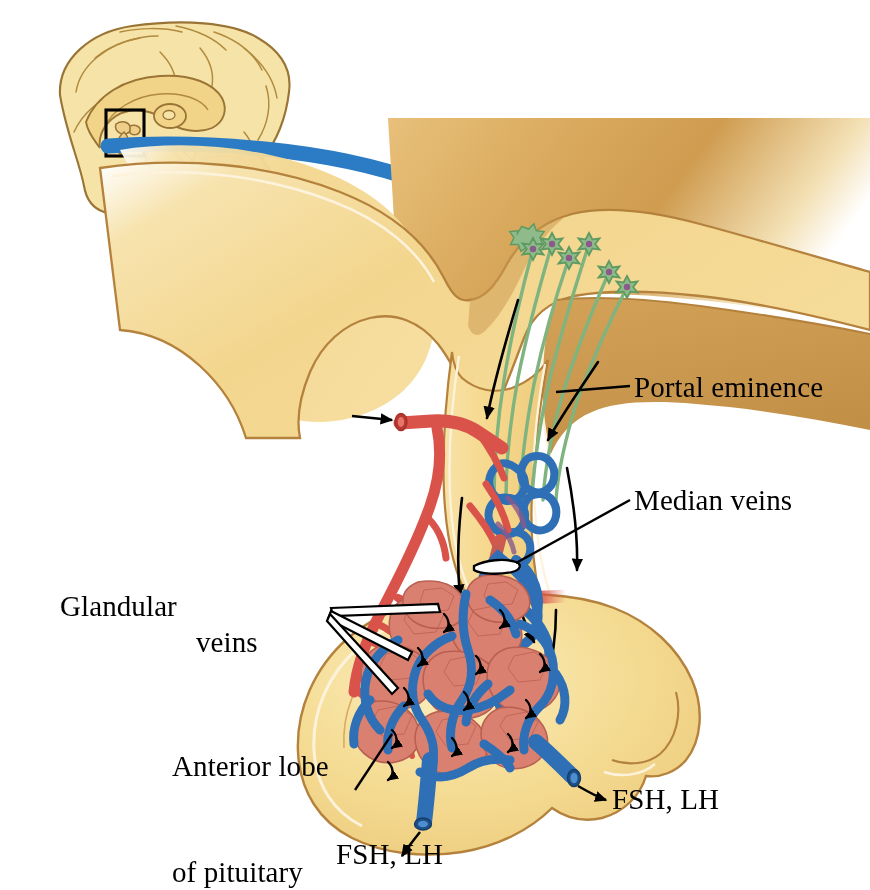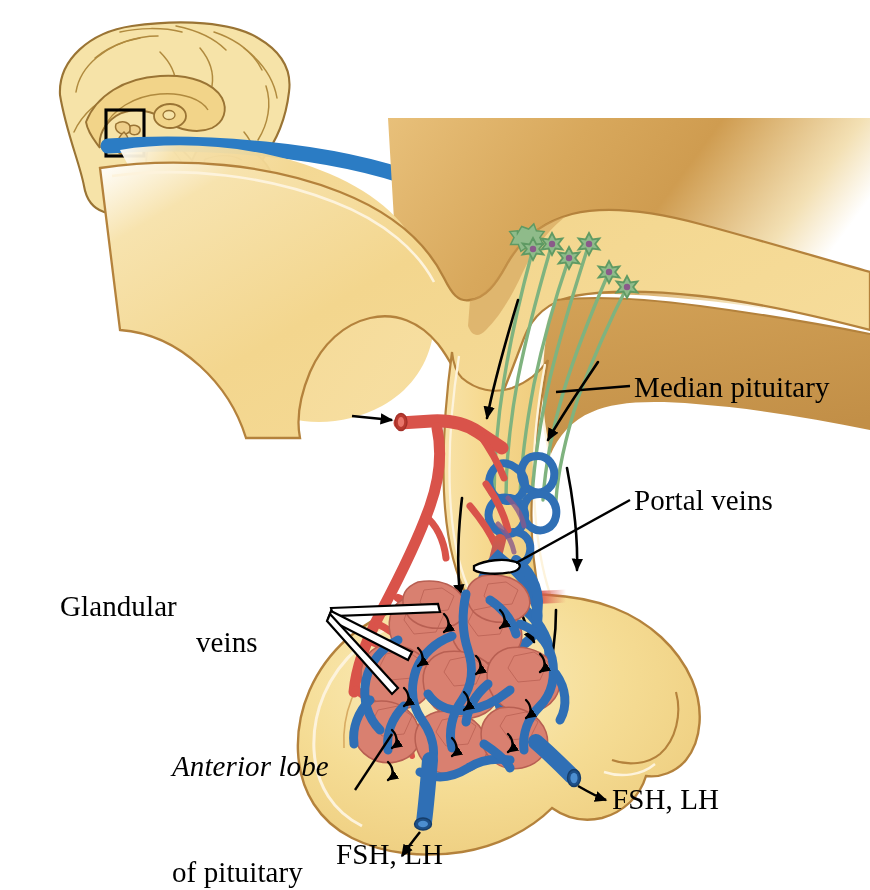--- a/index.html
+++ b/index.html
@@ -430,27 +430,27 @@
       <path d="M330,614 L398,688 L392,694 L327,621 Z" fill="#ffffff" stroke="#000" stroke-width="2.2"></path>
     </g>
 
     <line x1="355" y1="790" x2="392" y2="734" stroke="#000" stroke-width="2.4"></line>
 
     <path d="M578,786 C592,794 600,798 606,800" fill="none" stroke="#000" stroke-width="2.5" marker-end="url(#mArrow)"></path>
     <path d="M420,832 C412,842 406,850 402,856" fill="none" stroke="#000" stroke-width="2.5" marker-end="url(#mArrow)"></path>
   </g>
 </svg>
 
-<div class="lbl" style="left:634px; top:371px;">Median pituitary</div>
-
-<div class="lbl" style="left:634px; top:484px;">Portal veins</div>
+<div class="lbl" style="left:634px; top:371px;">Portal eminence</div>
+
+<div class="lbl" style="left:634px; top:484px;">Median veins</div>
 
 <div class="lbl r" style="left:60px; top:590px; width:265px;">Glandular</div>
 <div class="lbl" style="left:196px; top:626px;">veins</div>
 
-<div class="lbl" style="left:172px; top:750px;font-style:italic;">Anterior lobe</div>
+<div class="lbl" style="left:172px; top:750px;">Anterior lobe</div>
 <div class="lbl" style="left:172px; top:827px;margin-top:29px;">of pituitary</div>
 
 <div class="lbl" style="left:612px; top:783px;">FSH, LH</div>
 
 <div class="lbl" style="left:336px; top:838px;">FSH, LH</div>
 
 </div>
 
 </body></html>

